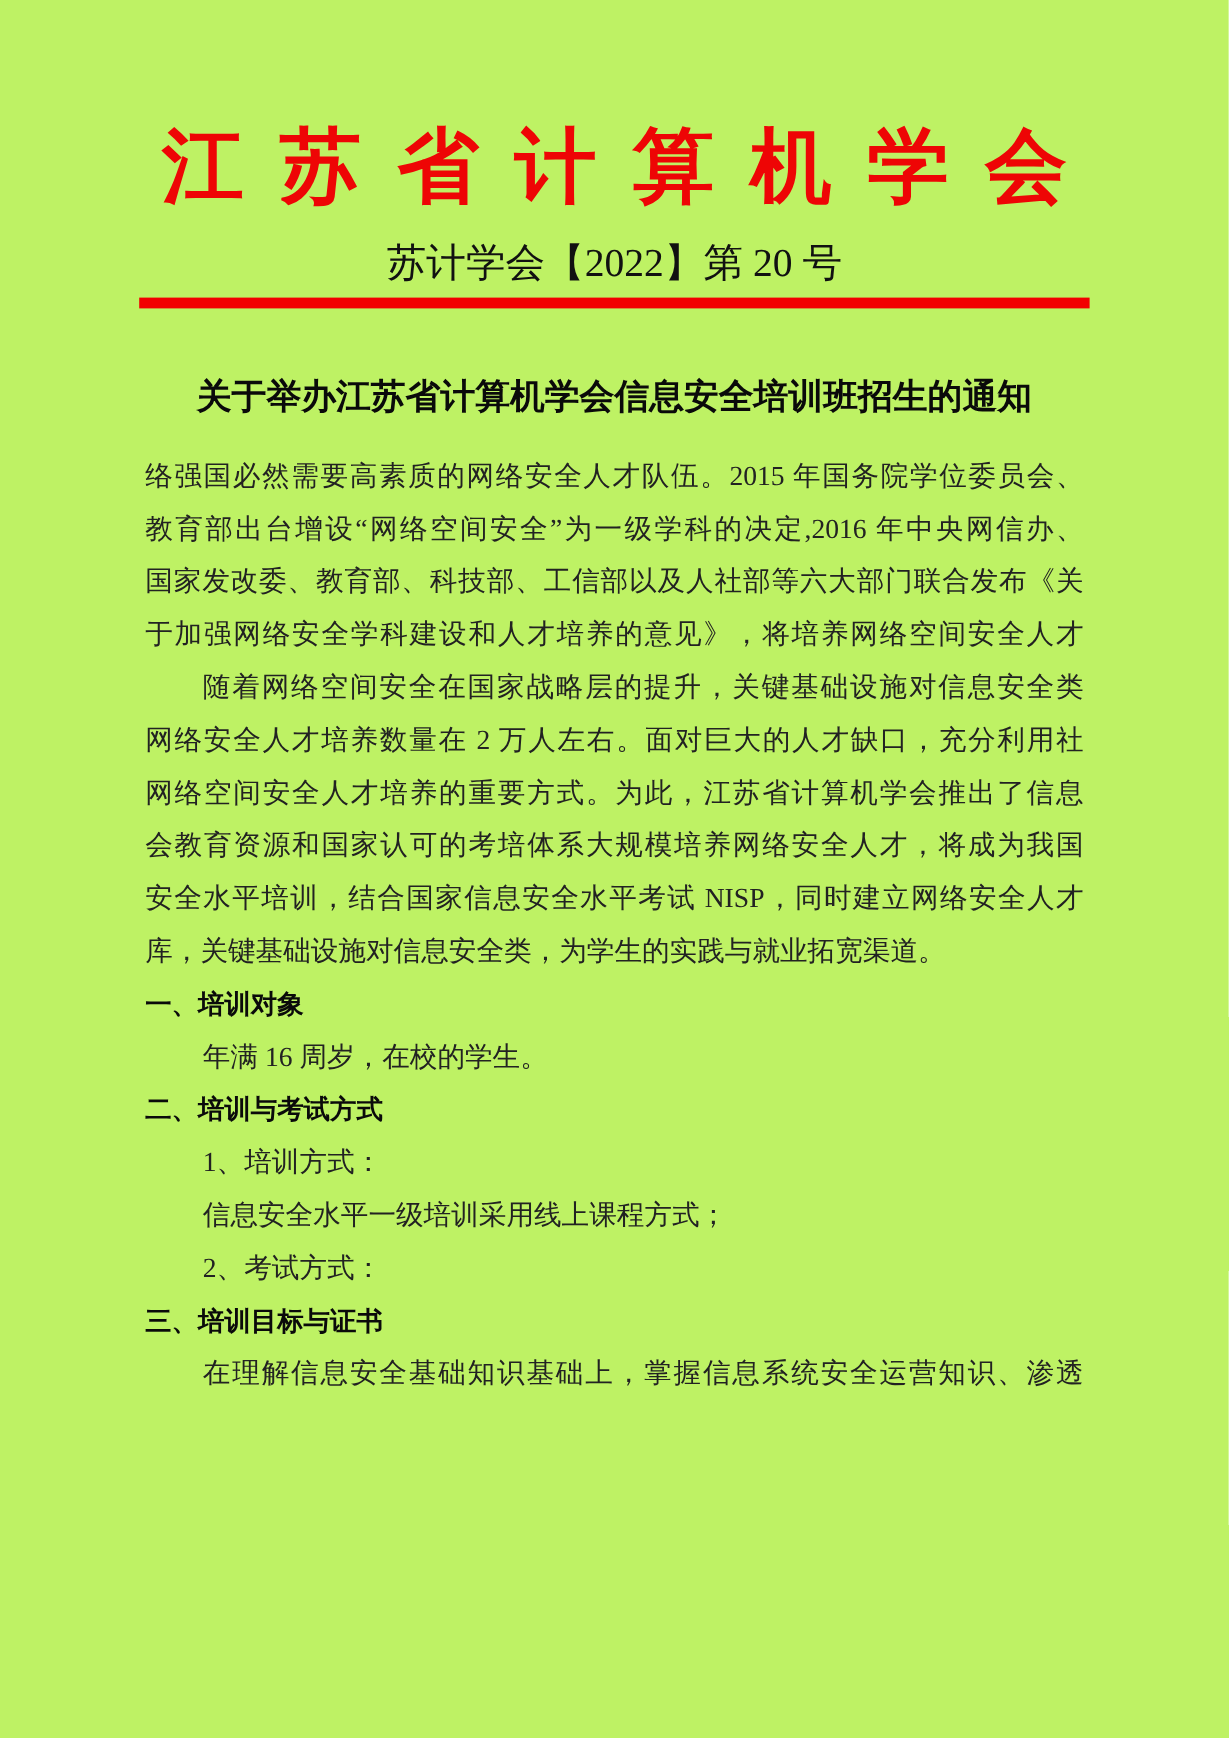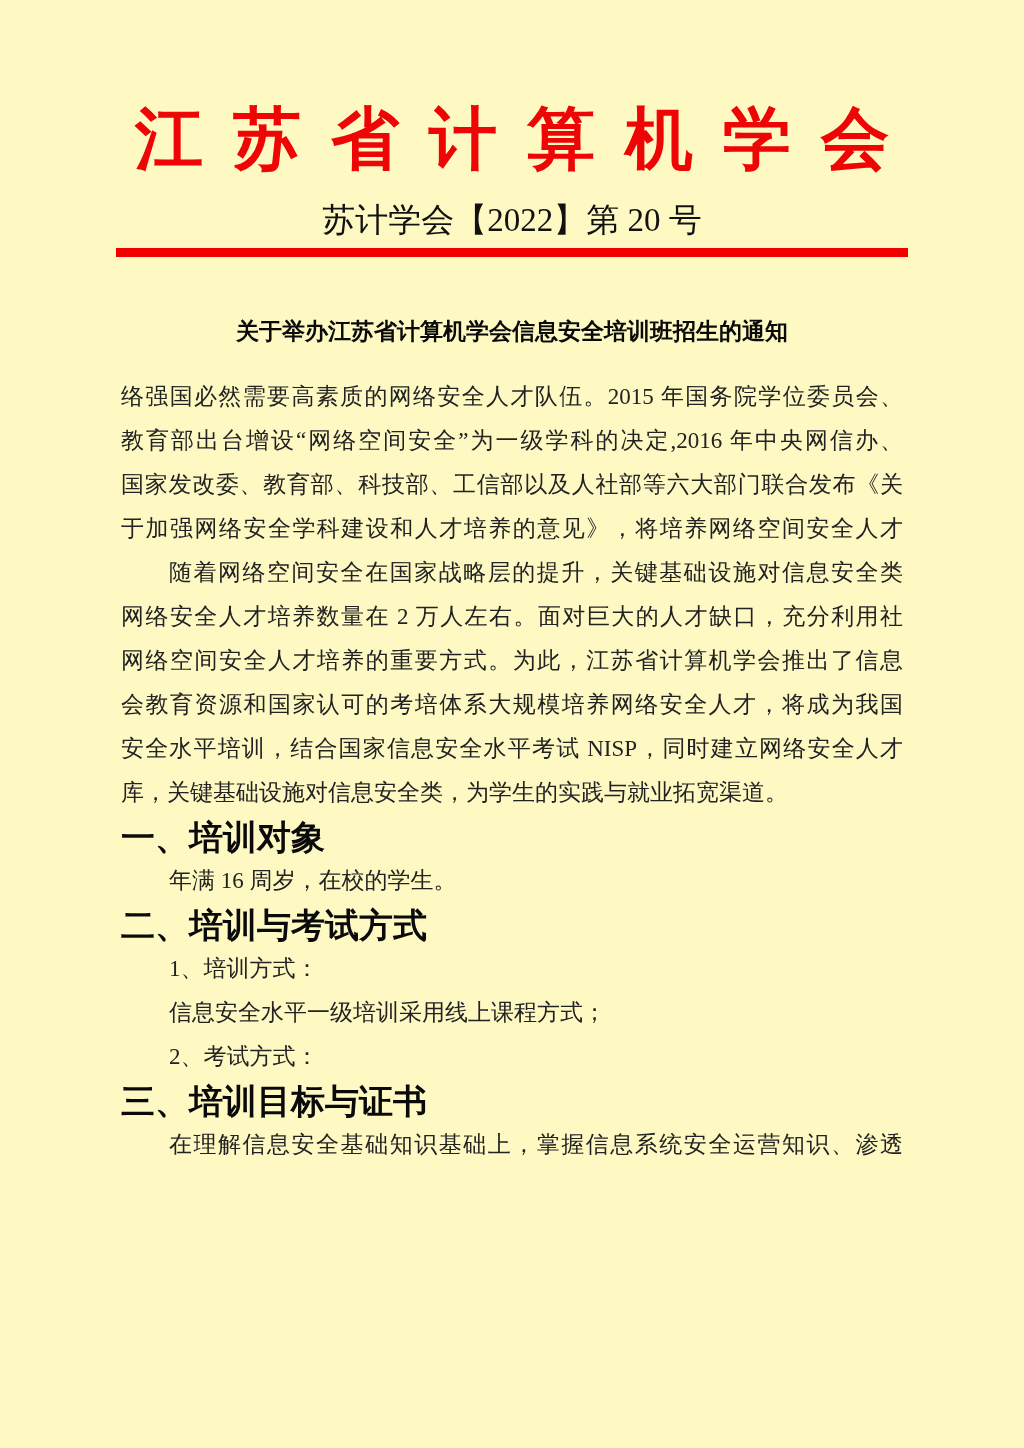--- a/index.html
+++ b/index.html
@@ -5,21 +5,21 @@
   html, body {
     margin: 0;
     padding: 0;
     background: #ffffff;
   }
   .page {
     position: relative;
     width: 1024px;
     height: 1448px;
     margin: 0 auto;
-    background: #fef9c3;
+    background: #bef264;
     overflow: hidden;
     box-sizing: border-box;
     padding-top: 104px;
     font-family: "Liberation Serif", "DejaVu Serif", serif;
     color: #1c1c1c;
   }
   .red-title {
     text-align: center;
     font-weight: bold;
     font-size: 68px;
@@ -39,21 +39,21 @@
   }
   .red-rule {
     margin: 8px auto 0;
     width: 792px;
     height: 9px;
     background: #f20000;
   }
   .doc-title {
     margin: 52px auto 0;
     text-align: center;
-    font-size: 23px;
+    font-size: 29px;
     line-height: 44px;
     font-weight: bold;
     color: #0a0a0a;
     font-family: "Liberation Sans", "DejaVu Sans", sans-serif;
   }
   .doc-body {
     margin: 22px auto 0;
     width: 782px;
     font-size: 23px;
     line-height: 44px;
@@ -65,21 +65,21 @@
   .line.indent {
     text-indent: 48px;
   }
   .line.just {
     text-align: justify;
     text-align-last: justify;
   }
   .line.heading {
     font-family: "Liberation Sans", "DejaVu Sans", sans-serif;
     font-weight: bold;
-    font-size: 34px;
+    font-size: 22px;
     color: #0a0a0a;
   }
 </style>
 </head>
 <body>
 
 <div class="page">
   <div class="red-title" style="color: rgb(238, 5, 5);">江苏省计算机学会</div>
   <div class="doc-number">苏计学会【2022】第 20 号</div>
   <div class="red-rule" style="background: rgb(242, 0, 0);"></div>

